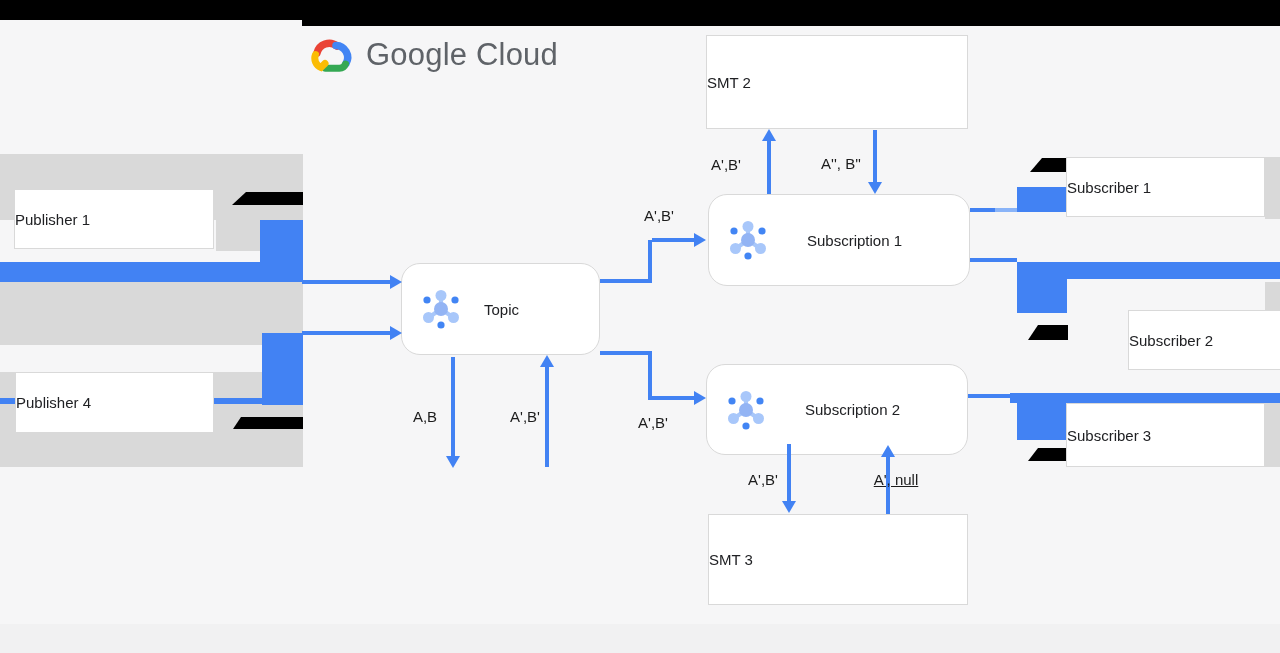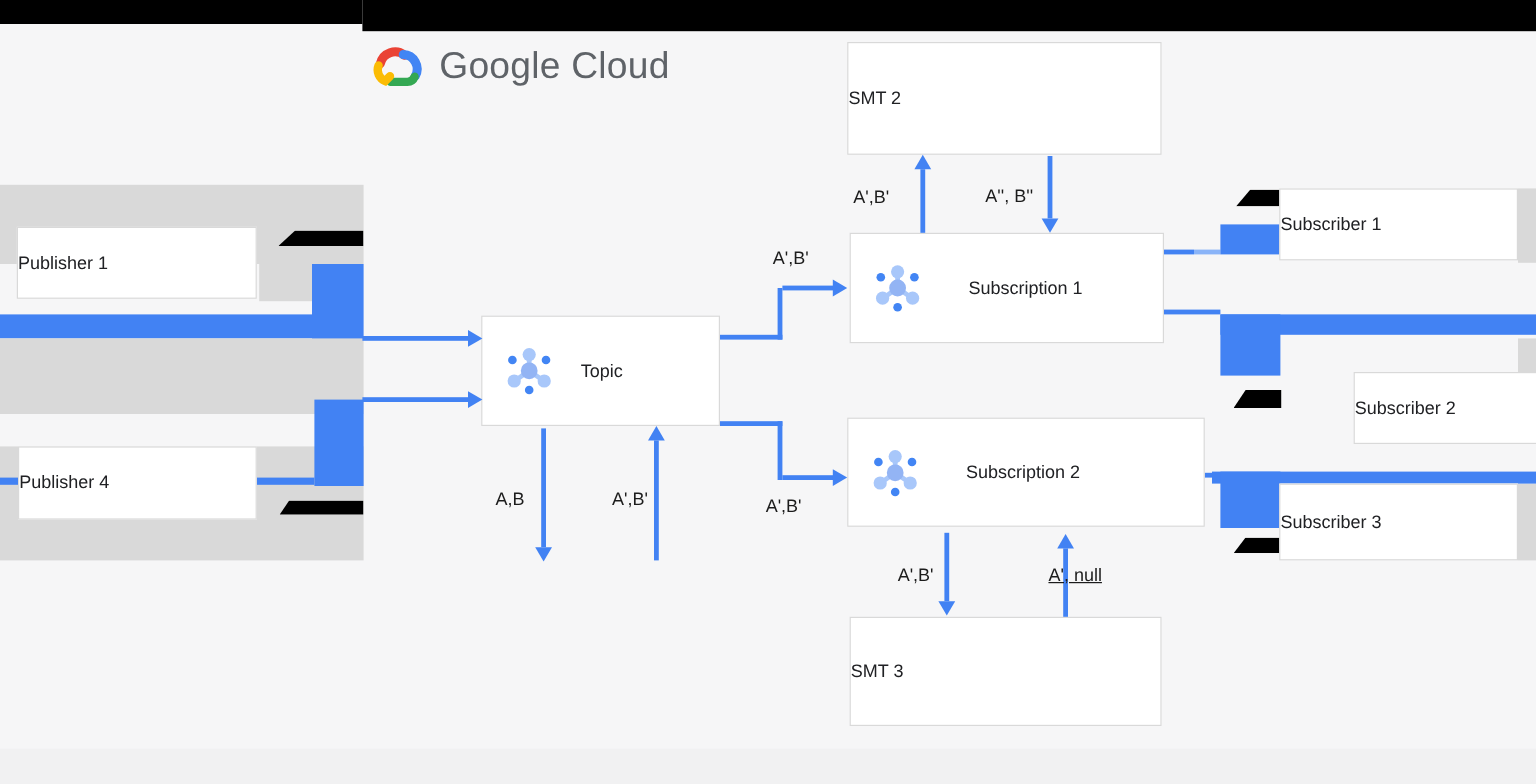--- a/index.html
+++ b/index.html
@@ -1,20 +1,20 @@
 <!DOCTYPE html>
 <html><head>
 <meta charset="utf-8">
 <style>
   html,body{margin:0;padding:0;background:#fff;}
   .stage{position:relative;width:1280px;height:653px;background:#f6f6f7;overflow:hidden;
          font-family:"Liberation Sans",sans-serif;}
   .box{position:absolute;background:#fff;border:1px solid #d9d9d9;display:flex;
        align-items:center;font-size:15px;color:#202124;box-sizing:border-box;}
-  .box.iconleft{justify-content:flex-start;}
+  .box.iconleft{justify-content:flex-start;border-radius:19px;}
   .band{position:absolute;background:#d9d9d9;}
   .blue{position:absolute;background:#4282f3;}
   .lightblue{position:absolute;background:#8ab4f8;}
   .blackbar{position:absolute;background:#000;}
   .hline{position:absolute;height:4px;background:#4282f3;}
   .vline{position:absolute;width:4px;background:#4282f3;}
   .ah-right{position:absolute;width:0;height:0;border-left:12px solid #4282f3;
             border-top:7px solid transparent;border-bottom:7px solid transparent;}
   .ah-down{position:absolute;width:0;height:0;border-top:12px solid #4282f3;
            border-left:7px solid transparent;border-right:7px solid transparent;}
@@ -130,21 +130,21 @@
           <circle cx="35.5" cy="31.5" r="5.5" fill="#a8c7fa"></circle>
         <circle cx="23" cy="23" r="7" fill="#93b4f4"></circle>
         <circle cx="9" cy="14" r="3.6" fill="#4285f4"></circle>
           <circle cx="37" cy="14" r="3.6" fill="#4285f4"></circle>
           <circle cx="23" cy="39" r="3.6" fill="#4285f4"></circle>
       </svg>
     </span>
     <span>Subscription 1</span>
   </div>
 
-  <div class="box iconleft icon-gap-node" style="left:706px;top:348px;width:298px;height:91px;">
+  <div class="box iconleft icon-gap-node" style="left:706px;top:364px;width:262px;height:91px;">
     <span style="display:inline-flex;">
       <svg width="46" height="46" viewBox="0 0 46 46">
         <g stroke="#a8c7fa" stroke-width="4">
             <line x1="23" y1="23" x2="23" y2="10"></line>
             <line x1="23" y1="23" x2="11.5" y2="31"></line>
             <line x1="23" y1="23" x2="34.5" y2="31"></line>
           </g>
         <circle cx="23" cy="9.5" r="5.5" fill="#a8c7fa"></circle>
           <circle cx="10.5" cy="31.5" r="5.5" fill="#a8c7fa"></circle>
           <circle cx="35.5" cy="31.5" r="5.5" fill="#a8c7fa"></circle>

